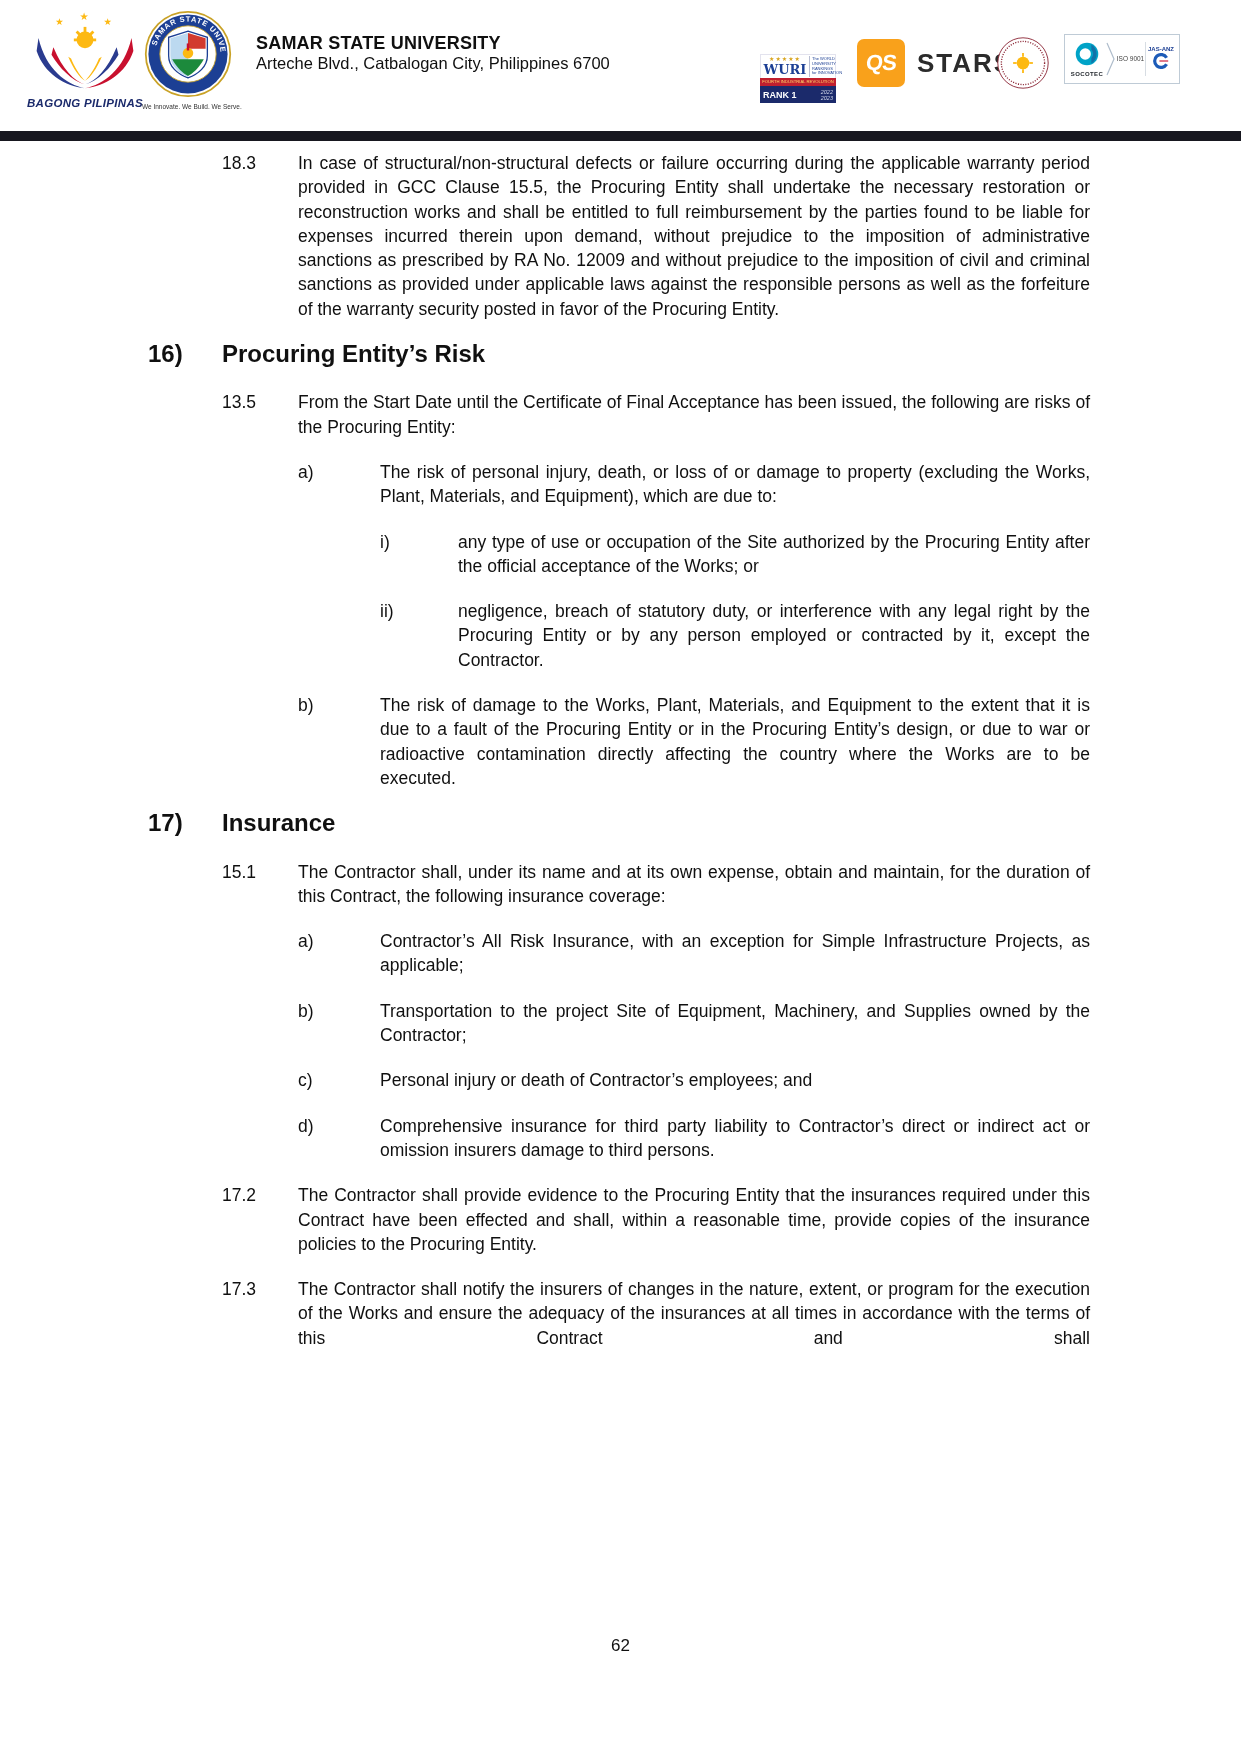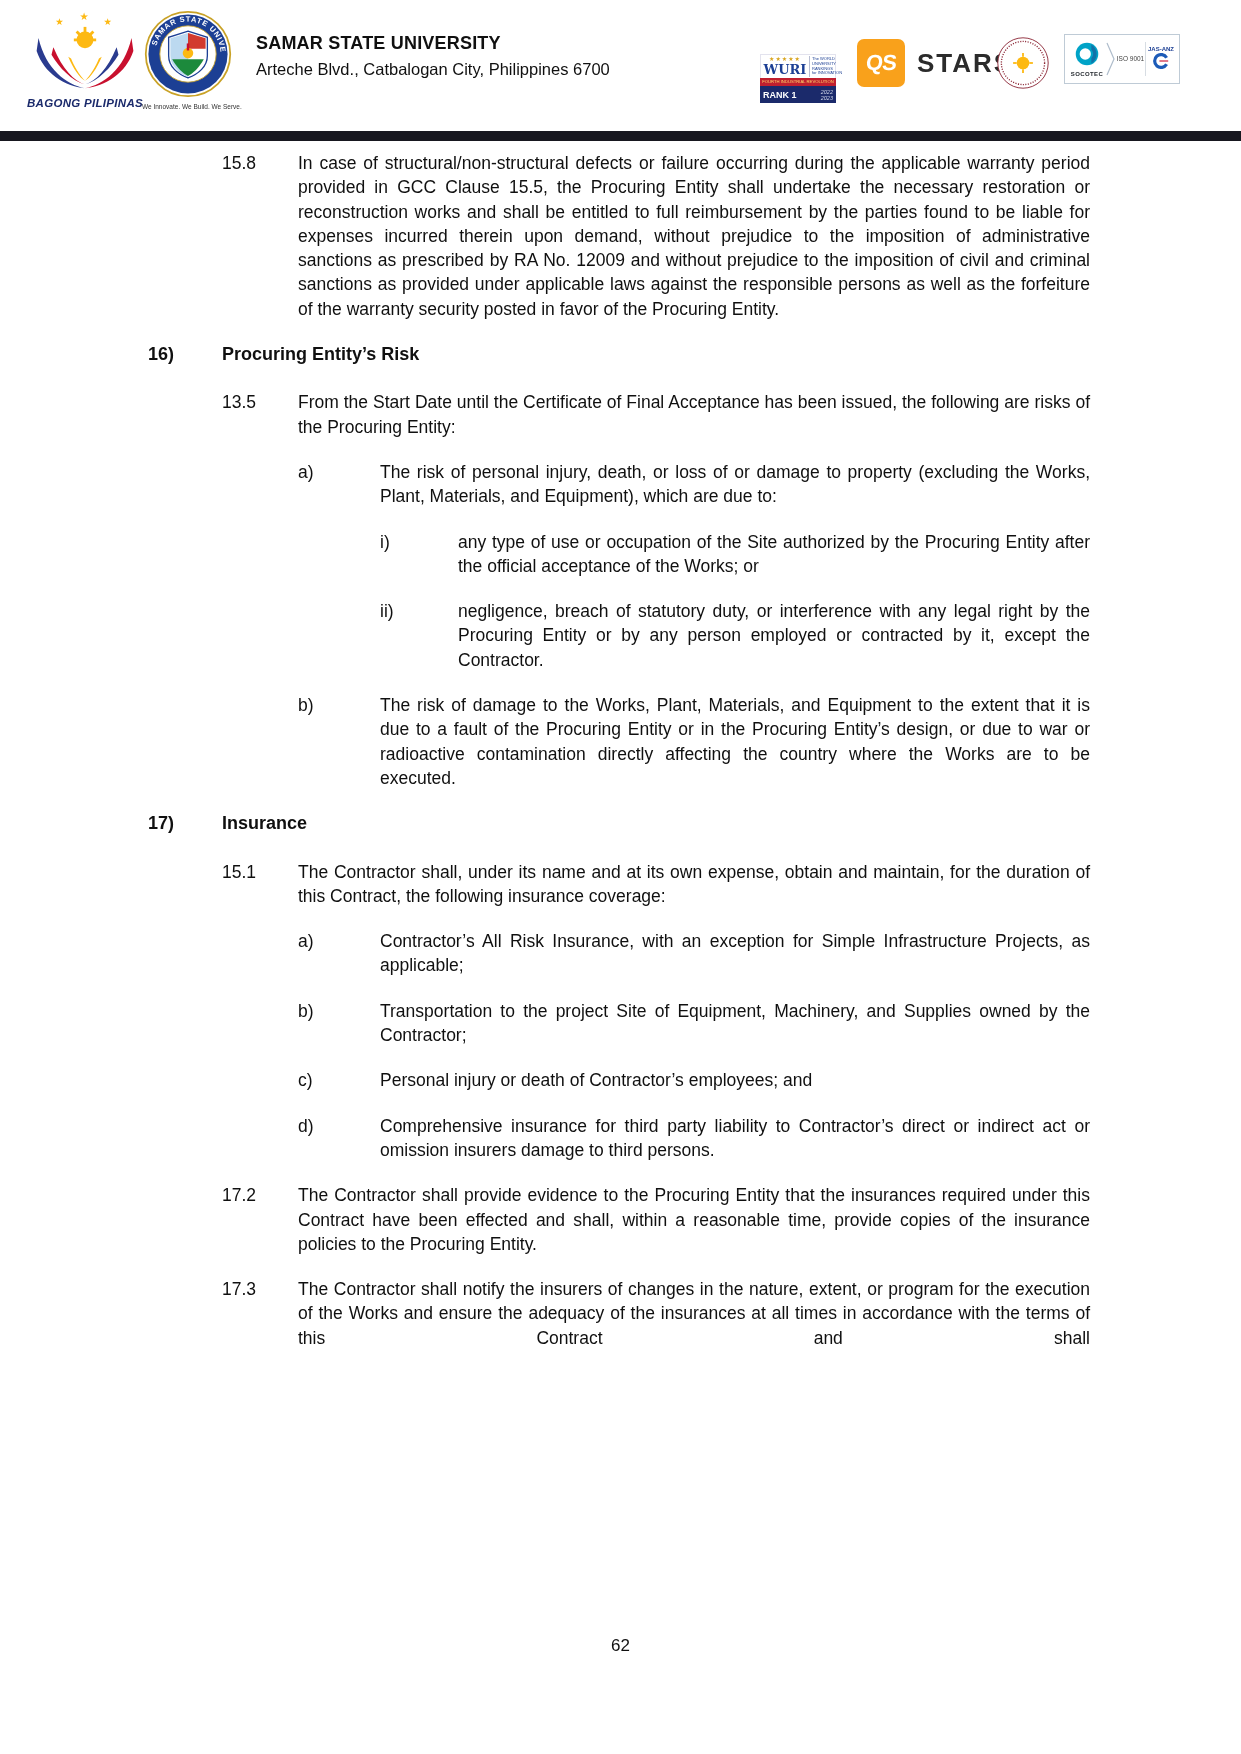--- a/index.html
+++ b/index.html
@@ -8,21 +8,21 @@
     font-family:"Liberation Sans","DejaVu Sans",sans-serif;color:#111;overflow:hidden;
   }
   
   .header{position:relative;height:131px;background:#fff;}
   .logo-bagong{position:absolute;left:26px;top:12px;width:118px;text-align:center;}
   .bagong-word{font-size:11.5px;font-weight:bold;font-style:italic;color:#1b2a6b;letter-spacing:.3px;margin-top:1px;white-space:nowrap;}
   .logo-ssu{position:absolute;left:142px;top:10px;width:92px;text-align:center;}
   .ssu-motto{font-size:6.5px;color:#333;margin-top:1px;white-space:nowrap;}
   .univ{position:absolute;left:256px;top:33px;}
   .univ-name{font-size:18px;font-weight:bold;color:#101010;letter-spacing:.2px;}
-  .univ-addr{font-size:16.5px;color:#101010;margin-top:6px;}
+  .univ-addr{font-size:16.5px;color:#101010;margin-top:0;}
   
   .wuri{position:absolute;left:760px;top:32px;width:76px;font-family:"Liberation Sans",sans-serif;margin-top:22px;}
   .wuri-top{display:flex;align-items:stretch;border:1px solid #e3e3ee;border-bottom:none;background:#fff;padding:1px 2px;}
   .wuri-left{flex:0 0 44px;text-align:center;}
   .wuri-stars{font-size:6px;color:#d9a520;letter-spacing:1px;line-height:7px;white-space:nowrap;}
   .wuri-name{font-family:"DejaVu Serif","Liberation Serif",serif;font-size:13px;font-weight:bold;color:#1c3f94;line-height:14px;}
   .wuri-right{flex:1;border-left:1px solid #b8bed2;margin-left:2px;padding-left:2px;display:flex;flex-direction:column;justify-content:center;}
   .wuri-right div{font-size:4px;line-height:4.6px;color:#1c3f94;white-space:nowrap;}
   .wuri-band{background:#c01f2f;color:#ffd76a;font-size:4.2px;text-align:center;line-height:8px;height:8px;white-space:nowrap;overflow:hidden;}
   .wuri-rank{background:#1b2a6b;height:17px;display:flex;align-items:center;padding:0 3px;}
@@ -48,21 +48,21 @@
   .header-rule{height:10px;background:#17171f;width:100%;}
   
   .doc-body{padding-top:10px;}
   .row{display:flex;margin-bottom:21px;box-sizing:border-box;padding-right:151px;font-size:17.5px;line-height:24.3px;color:#101010;}
   .row .num{flex:0 0 auto;}
   .row .txt{flex:1;text-align:justify;}
   .l0{padding-left:148px;}  .l0 .num{width:74px;}
   .l1{padding-left:222px;}  .l1 .num{width:76px;}
   .l2{padding-left:298px;}  .l2 .num{width:82px;}
   .l3{padding-left:380px;}  .l3 .num{width:78px;}
-  .heading{font-weight:bold;font-size:18px;margin-top:16px;margin-bottom:24px;align-items:center;}
+  .heading{font-weight:bold;font-size:24px;margin-top:16px;margin-bottom:24px;align-items:center;}
   .heading .txt{text-align:left;}
   .b{font-weight:normal;}
   .justify-last .txt{text-align-last:justify;}
   
   .page-number{position:absolute;left:0;top:1636px;width:100%;text-align:center;font-size:17px;color:#101010;}
 </style>
 </head>
 <body>
 
 <div class="page">
@@ -189,21 +189,21 @@
         </svg>
       </div>
     </div>
 
   </header>
 
   <div class="header-rule"></div>
 
   <main class="doc-body" id="doc-body">
       <div class="row l1">
-        <span class="num">15.8</span>
+        <span class="num">18.3</span>
         <div class="txt"><span>In case of structural/non-structural defects or failure occurring during the applicable warranty period provided in </span><span class="b">GCC</span><span> Clause 15.5, the Procuring Entity shall undertake the necessary restoration or reconstruction works and shall be entitled to full reimbursement by the parties found to be liable for expenses incurred therein upon demand, without prejudice to the imposition of administrative sanctions as prescribed by RA No. 12009 and without prejudice to the imposition of civil and criminal sanctions as provided under applicable laws against the responsible persons as well as the forfeiture of the warranty security posted in favor of the Procuring Entity.</span></div>
       </div>
       <div class="row l0 heading">
         <span class="num">16)</span>
         <div class="txt"><span>Procuring Entity’s Risk</span></div>
       </div>
       <div class="row l1">
         <span class="num">13.5</span>
         <div class="txt"><span>From the Start Date until the Certificate of Final Acceptance has been issued, the following are risks of the Procuring Entity:</span></div>
       </div>

